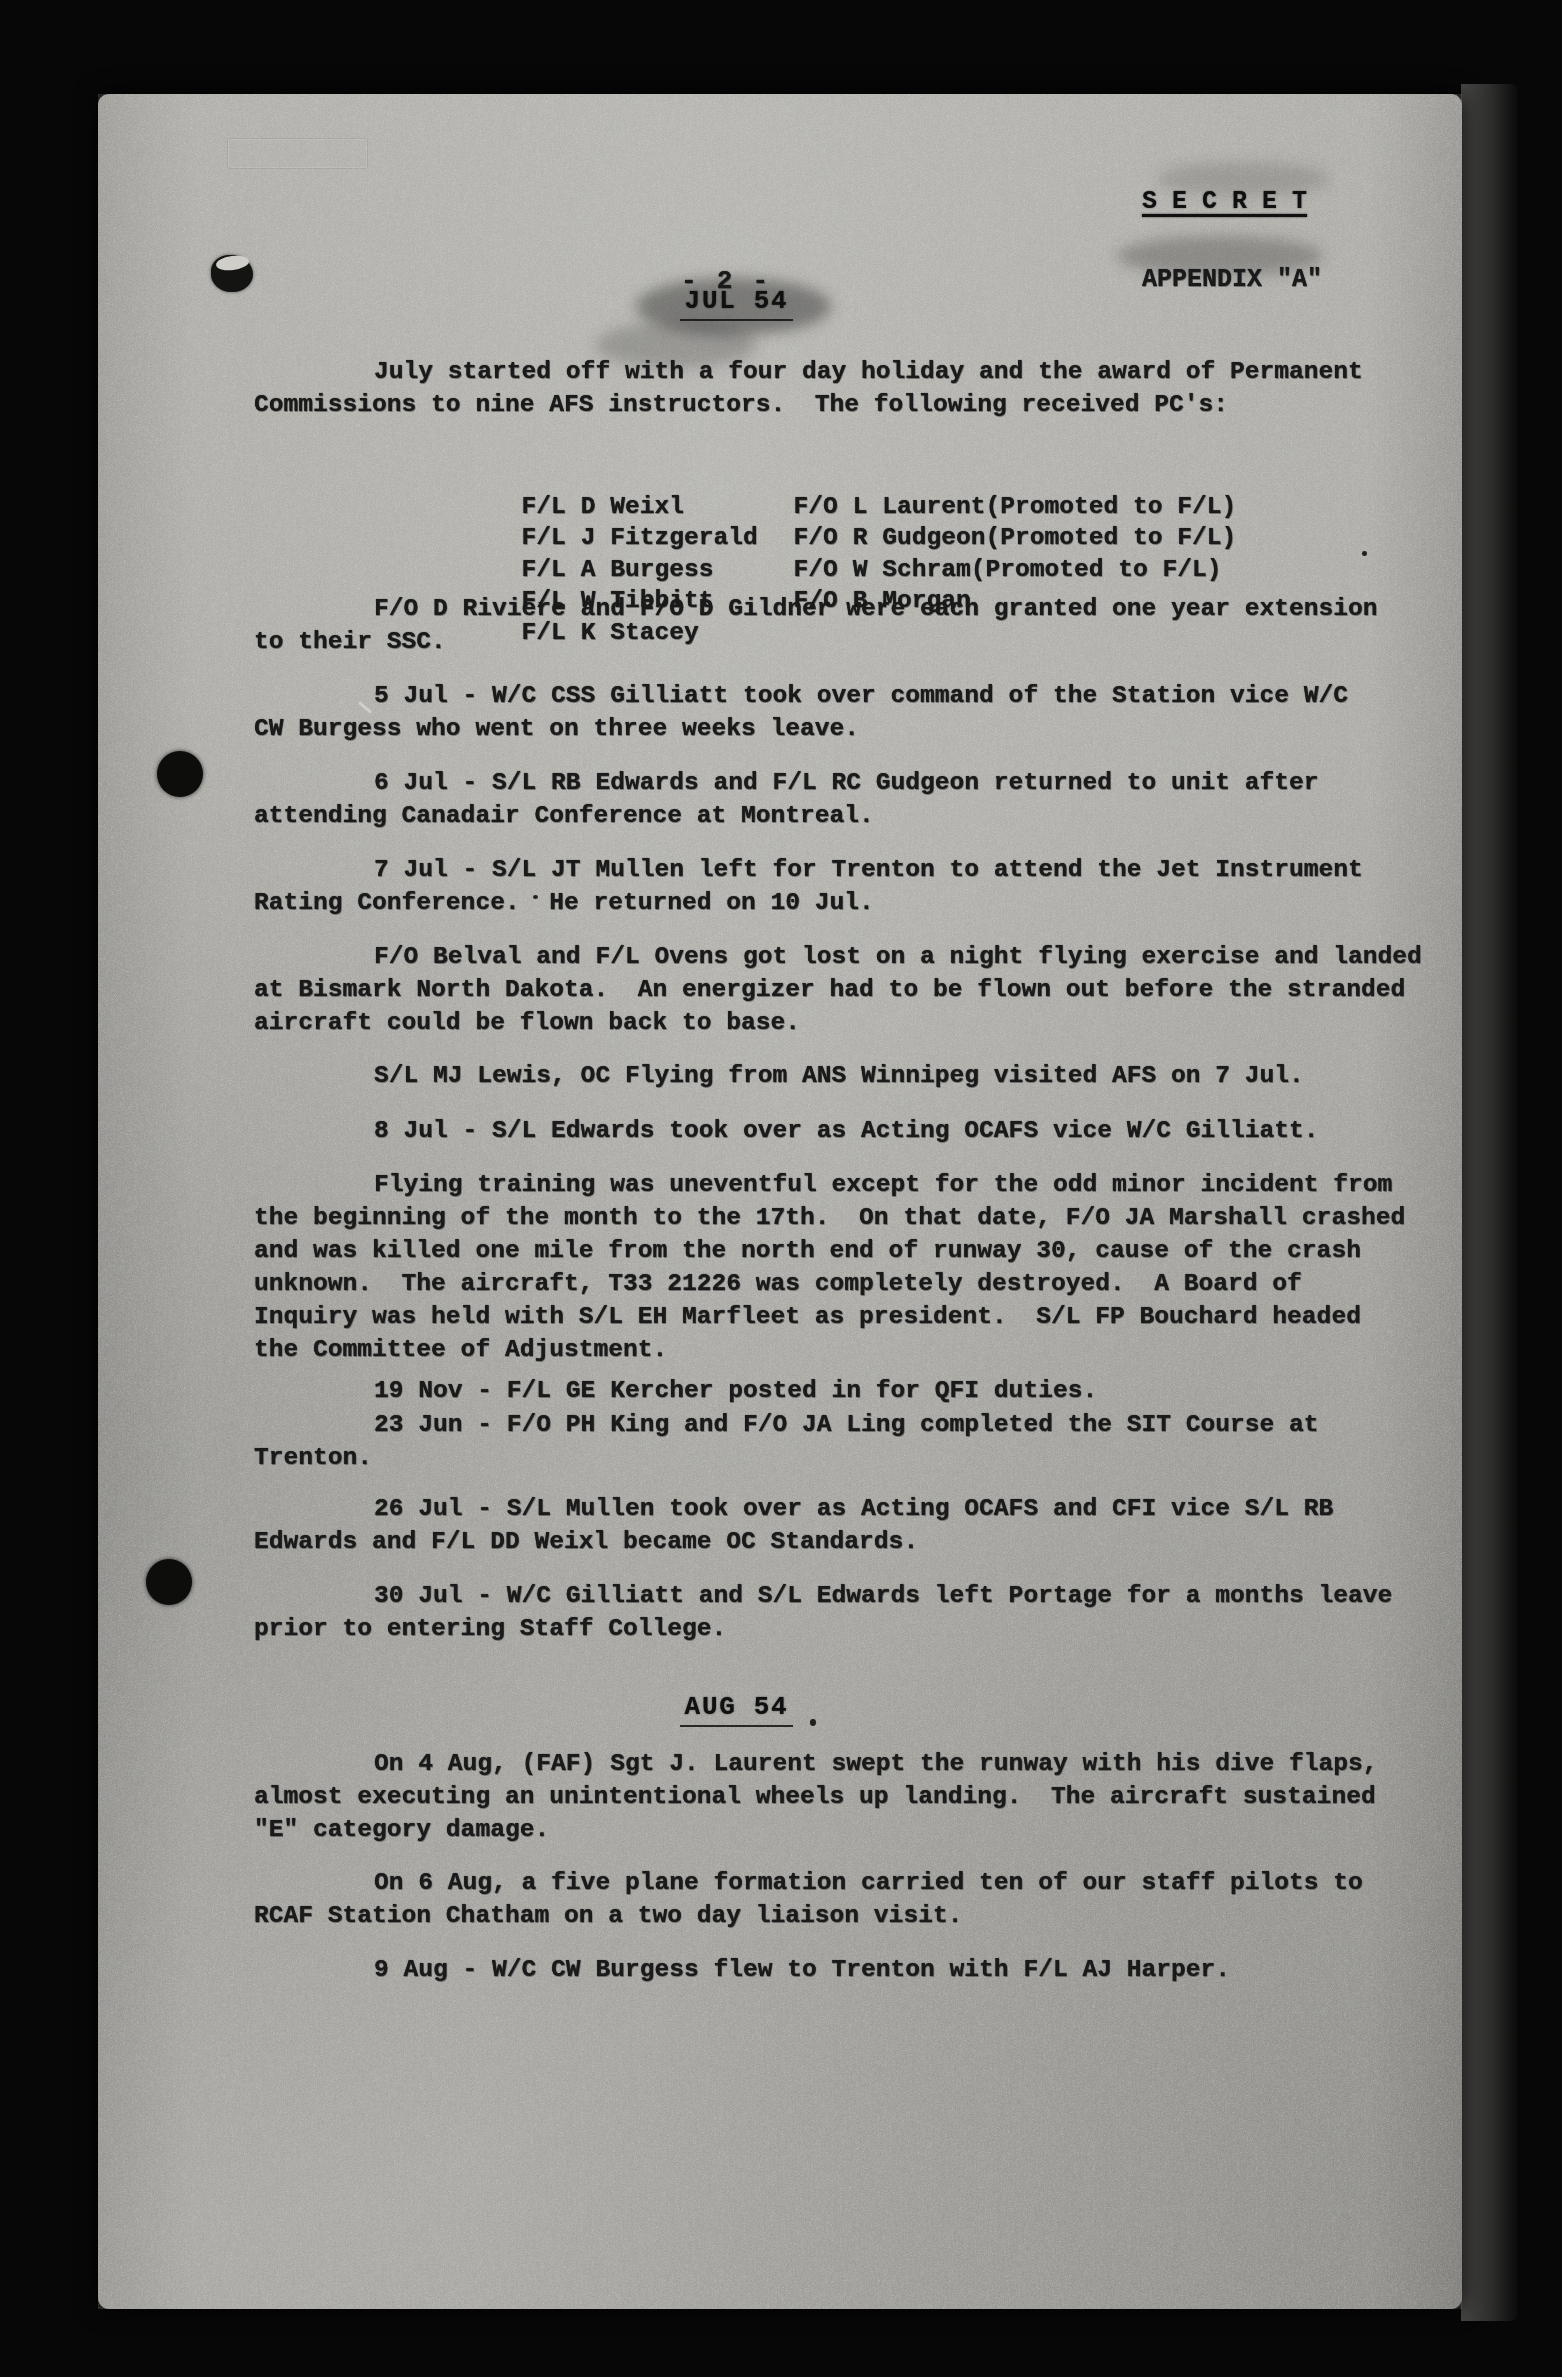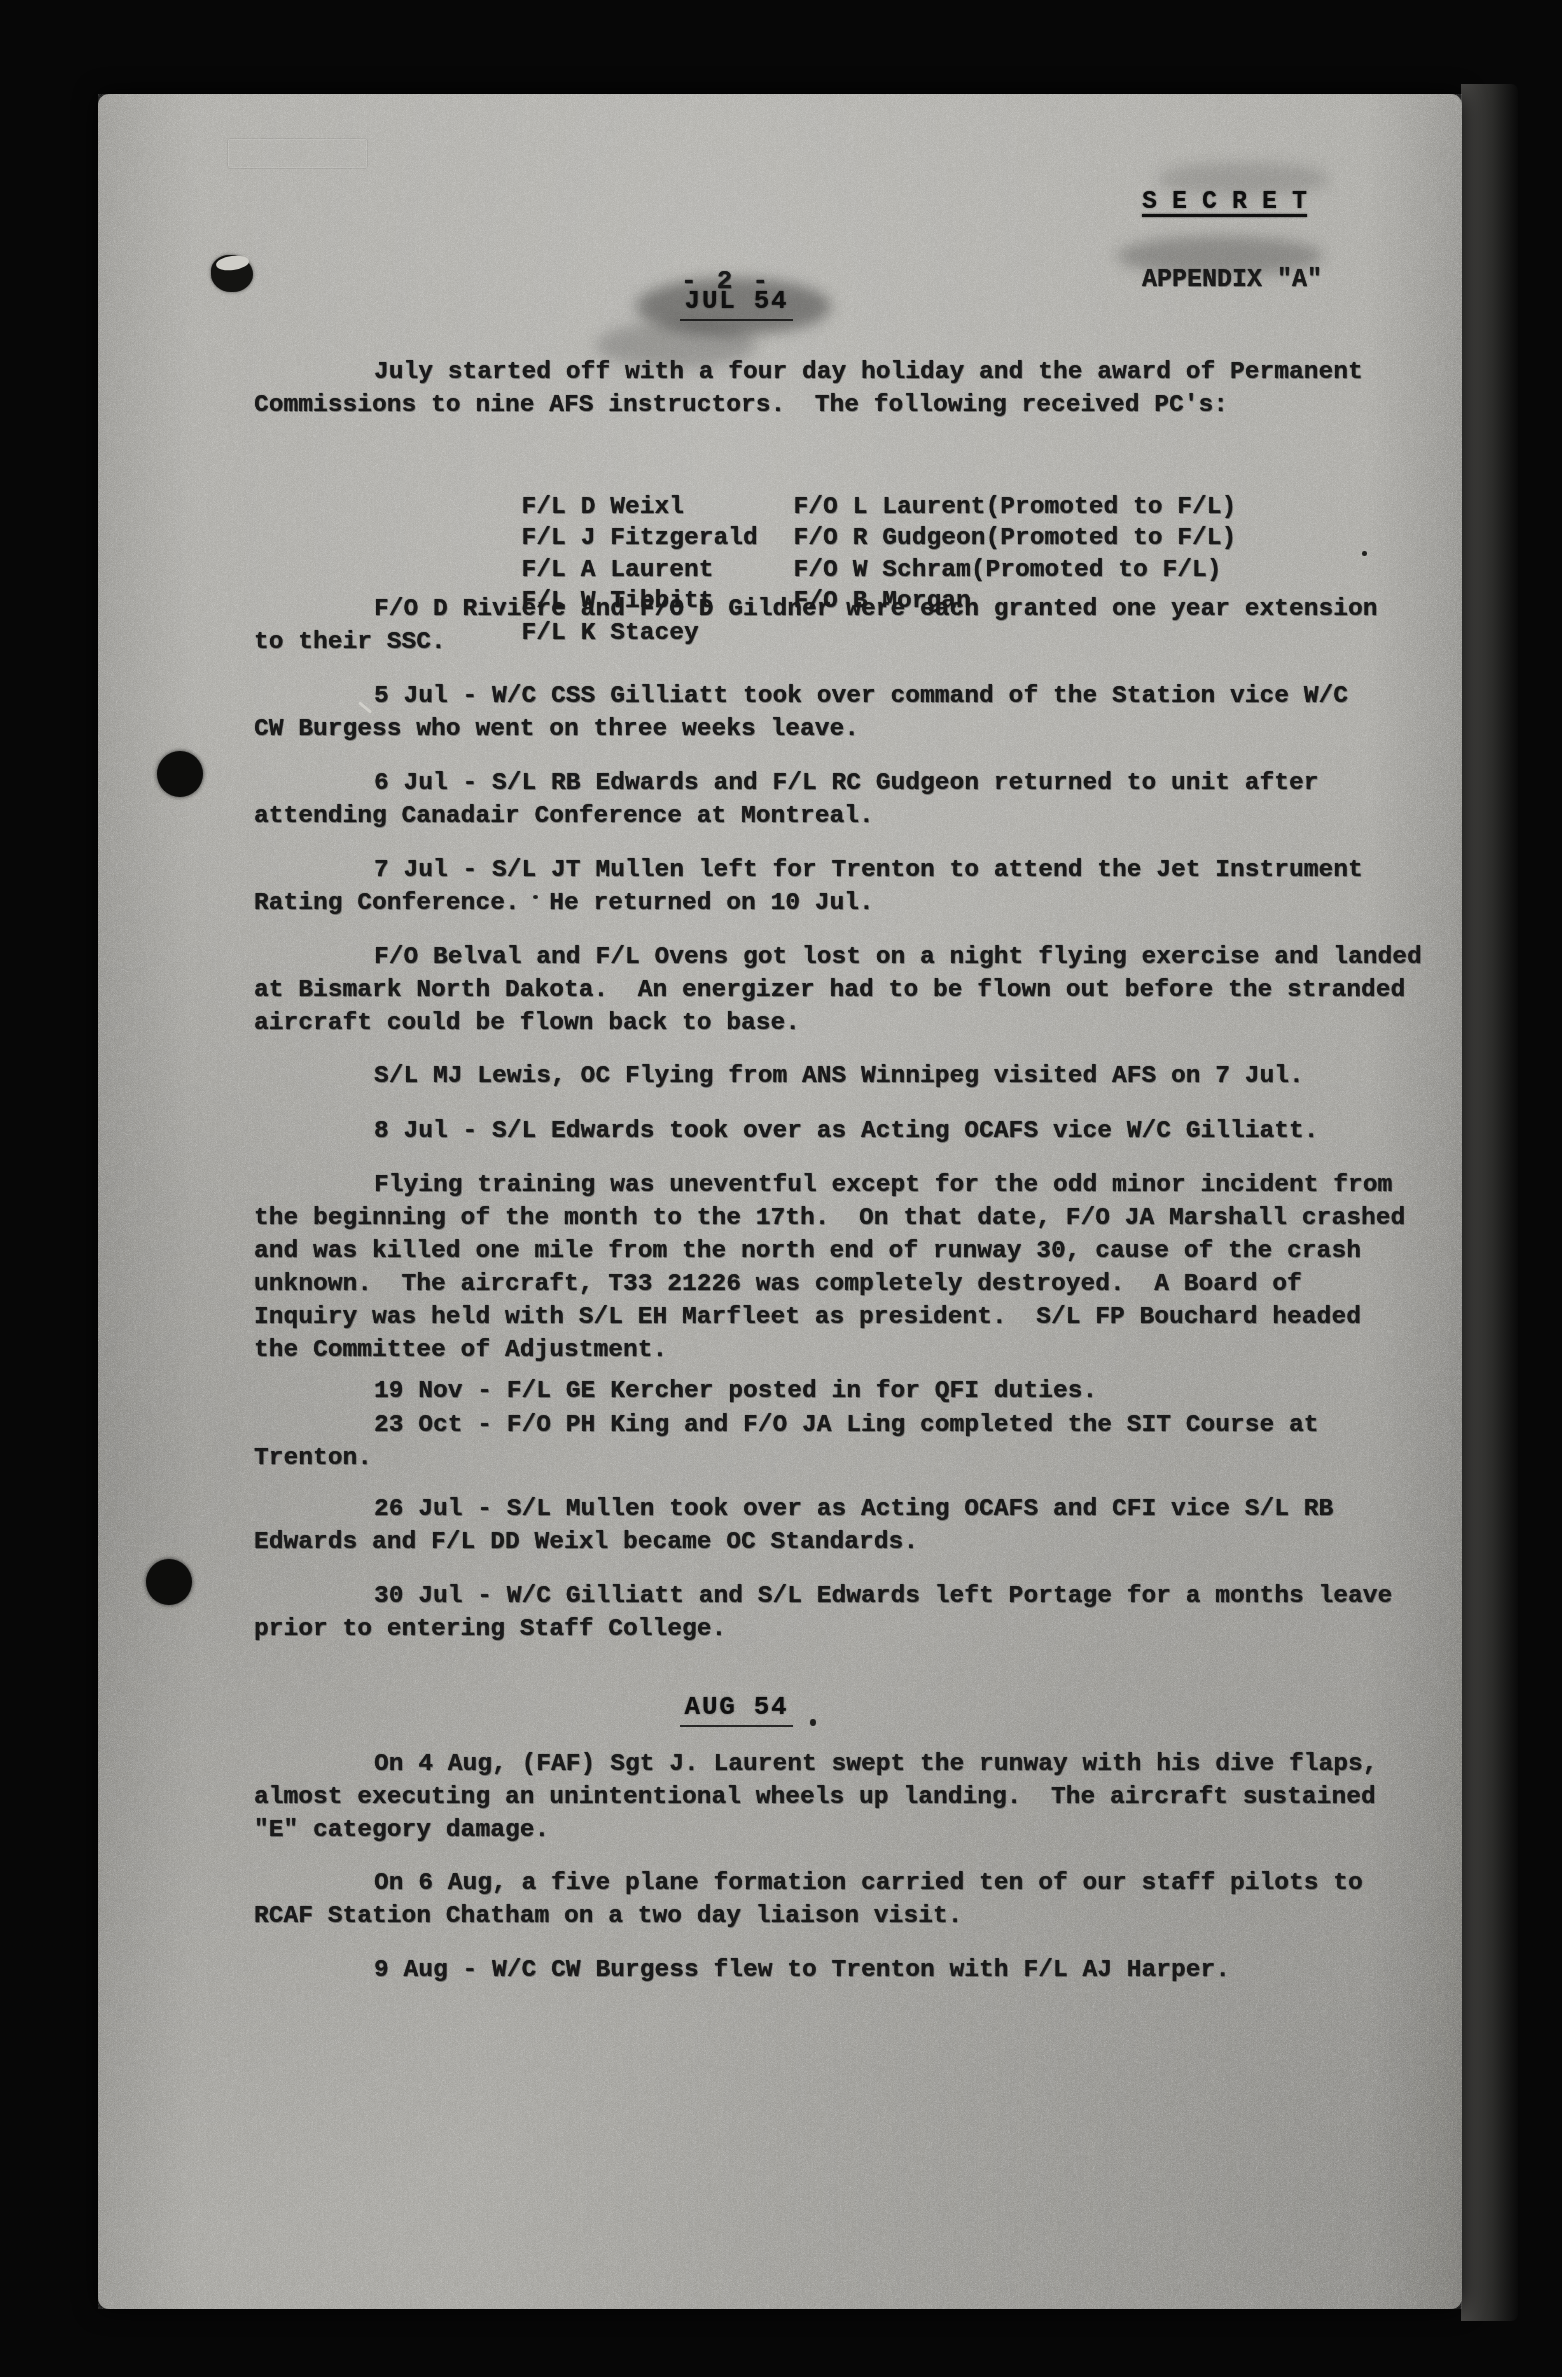--- a/index.html
+++ b/index.html
@@ -106,21 +106,21 @@
 Commissions to nine AFS instructors.  The following received PC's:</p>
 
       <div class="names ink" style="top:317px">
         <div class="name-row">
           <span class="name-col1">F/L D Weixl</span><span>F/O L Laurent(Promoted to F/L)</span>
         </div>
         <div class="name-row">
           <span class="name-col1">F/L J Fitzgerald</span><span>F/O R Gudgeon(Promoted to F/L)</span>
         </div>
         <div class="name-row">
-          <span class="name-col1">F/L A Laurent</span><span>F/O W Schram(Promoted to F/L)</span>
+          <span class="name-col1">F/L A Burgess</span><span>F/O W Schram(Promoted to F/L)</span>
         </div>
         <div class="name-row">
           <span class="name-col1">F/L W Tibbitt</span><span>F/O B Morgan</span>
         </div>
         <div class="name-row">
           <span class="name-col1">F/L K Stacey</span>
         </div>
       </div>
 
       <p class="para ink" style="top:498px">F/O D Riviere and F/O D Gildner were each granted one year extension
@@ -136,21 +136,21 @@
 aircraft could be flown back to base.</p>
       <p class="para ink" style="top:965px">S/L MJ Lewis, OC Flying from ANS Winnipeg visited AFS on 7 Jul.</p>
       <p class="para ink" style="top:1020px">8 Jul - S/L Edwards took over as Acting OCAFS vice W/C Gilliatt.</p>
       <p class="para ink" style="top:1074px">Flying training was uneventful except for the odd minor incident from
 the beginning of the month to the 17th.  On that date, F/O JA Marshall crashed
 and was killed one mile from the north end of runway 30, cause of the crash
 unknown.  The aircraft, T33 21226 was completely destroyed.  A Board of
 Inquiry was held with S/L EH Marfleet as president.  S/L FP Bouchard headed
 the Committee of Adjustment.</p>
       <p class="para ink" style="top:1280px">19 Nov - F/L GE Kercher posted in for QFI duties.</p>
-      <p class="para ink" style="top:1314px">23 Oct - F/O PH King and F/O JA Ling completed the SIT Course at
+      <p class="para ink" style="top:1314px">23 Jun - F/O PH King and F/O JA Ling completed the SIT Course at
 Trenton.</p>
       <p class="para ink" style="top:1398px">26 Jul - S/L Mullen took over as Acting OCAFS and CFI vice S/L RB
 Edwards and F/L DD Weixl became OC Standards.</p>
       <p class="para ink" style="top:1485px">30 Jul - W/C Gilliatt and S/L Edwards left Portage for a months leave
 prior to entering Staff College.</p>
 
       <p class="para ink" style="top:1653px">On 4 Aug, (FAF) Sgt J. Laurent swept the runway with his dive flaps,
 almost executing an unintentional wheels up landing.  The aircraft sustained
 "E" category damage.</p>
       <p class="para ink" style="top:1772px">On 6 Aug, a five plane formation carried ten of our staff pilots to

